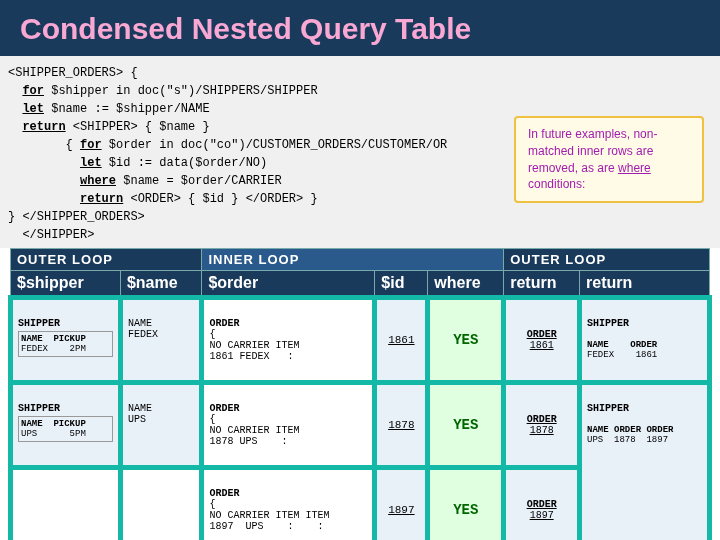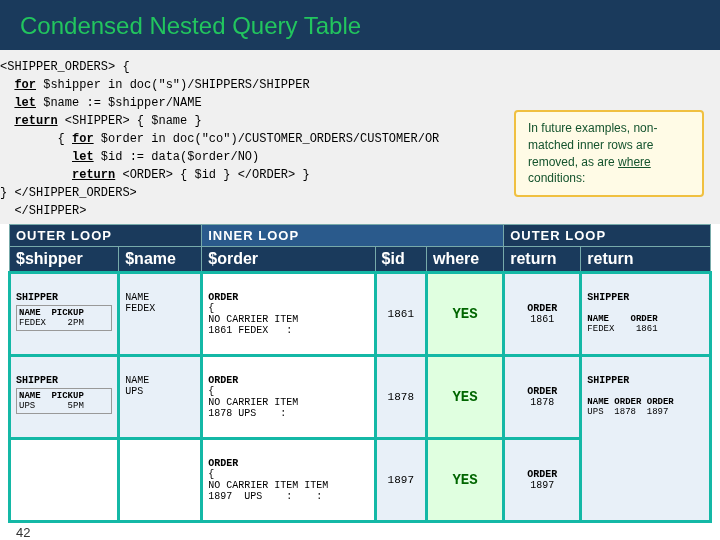--- a/index.html
+++ b/index.html
@@ -5,47 +5,47 @@
     * { box-sizing: border-box; margin: 0; padding: 0; }
     body {
       width: 720px;
       height: 540px;
       font-family: Arial, sans-serif;
       background: #fff;
       overflow: hidden;
     }
     .title-bar {
       background: #1a3a5c;
-      color: #22c55e;
-      font-size: 24px;
-      font-weight: normal;
+      color: #f9a8d4;
+      font-size: 30px;
+      font-weight: bold;
       padding: 12px 20px 10px 20px;
     }
     .code-area {
       background: #f0f0f0;
-      padding: 8px 16px 4px 0;
+      padding: 8px 16px 4px 8px;
       font-family: 'Courier New', Courier, monospace;
       font-size: 12px;
       line-height: 1.5;
       position: relative;
     }
     .code-area .kw { font-weight: bold; text-decoration: underline; }
     .tooltip-box {
       position: absolute;
       right: 16px;
       top: 60px;
       background: #fffbe6;
       border: 2px solid #f0c040;
       border-radius: 4px;
       padding: 8px 12px;
       font-size: 12px;
       font-family: Arial, sans-serif;
       max-width: 190px;
       line-height: 1.4;
-      color: #14532d;
+      color: #a21caf;
     }
     .tooltip-box .where-ul { text-decoration: underline; }
 
     
     .table-container {
       margin: 0 0 0 0;
       padding: 0 8px;
     }
     .main-table {
       width: 100%;
@@ -63,41 +63,42 @@
     }
     .hdr-row-1 .inner-loop-cell {
       background: #2a5a8c;
     }
     .hdr-row-2 td {
       font-size: 16px;
     }
     
     .data-row td {
       vertical-align: top;
-      border: 3px solid #14b8a6;
+      border: 5px solid #14b8a6;
       padding: 18px 5px;
       font-family: 'Courier New', Courier, monospace;
       font-size: 10.5px;
       background: #fff;
     }
     .data-row td.shipper-cell {
       background: #e8f0f8;
     }
     .data-row td.yes-cell {
       background: #e0ffe0;
       font-weight: bold;
       font-size: 14px;
       color: #006600;
       text-align: center;
       vertical-align: middle;
     }
     .data-row td.order-num-cell {
       background: #e8f0f8;
       text-align: center;
       vertical-align: middle;
+      text-decoration: underline;
     }
     .data-row td.outer-return-cell {
       background: #e8f0f8;
     }
     .shipper-inner {
       font-family: 'Courier New', Courier, monospace;
       font-size: 10px;
     }
     .page-num {
       padding: 2px 16px;
@@ -114,20 +115,21 @@
   <span>Condensed Nested Query Table</span>
 </div>
 
 <div class="code-area">
   <div>&lt;SHIPPER_ORDERS&gt; {</div>
   <div>&nbsp;&nbsp;<span class="kw">for</span> $shipper in doc("s")/SHIPPERS/SHIPPER</div>
   <div>&nbsp;&nbsp;<span class="kw">let</span> $name := $shipper/NAME</div>
   <div>&nbsp;&nbsp;<span class="kw">return</span> &lt;SHIPPER&gt; { $name }</div>
   <div>&nbsp;&nbsp;&nbsp;&nbsp;&nbsp;&nbsp;&nbsp;&nbsp;{ <span class="kw">for</span> $order in doc("co")/CUSTOMER_ORDERS/CUSTOMER/OR</div>
   <div>&nbsp;&nbsp;&nbsp;&nbsp;&nbsp;&nbsp;&nbsp;&nbsp;&nbsp;&nbsp;<span class="kw">let</span> $id := data($order/NO)</div>
+  <div>&nbsp;&nbsp;&nbsp;&nbsp;&nbsp;&nbsp;&nbsp;&nbsp;&nbsp;&nbsp;<span class="kw">where</span> $name = $order/CARRIER</div>
   <div>&nbsp;&nbsp;&nbsp;&nbsp;&nbsp;&nbsp;&nbsp;&nbsp;&nbsp;&nbsp;<span class="kw">return</span> &lt;ORDER&gt; { $id } &lt;/ORDER&gt; }</div>
   <div>} &lt;/SHIPPER_ORDERS&gt;</div>
   <div>&nbsp;&nbsp;&lt;/SHIPPER&gt;</div>
 
   <div class="tooltip-box">
     <span>In future examples, non-matched inner rows are removed, as are <span class="where-ul">where</span> conditions:</span>
   </div>
 </div>
 
 <div class="table-container">

